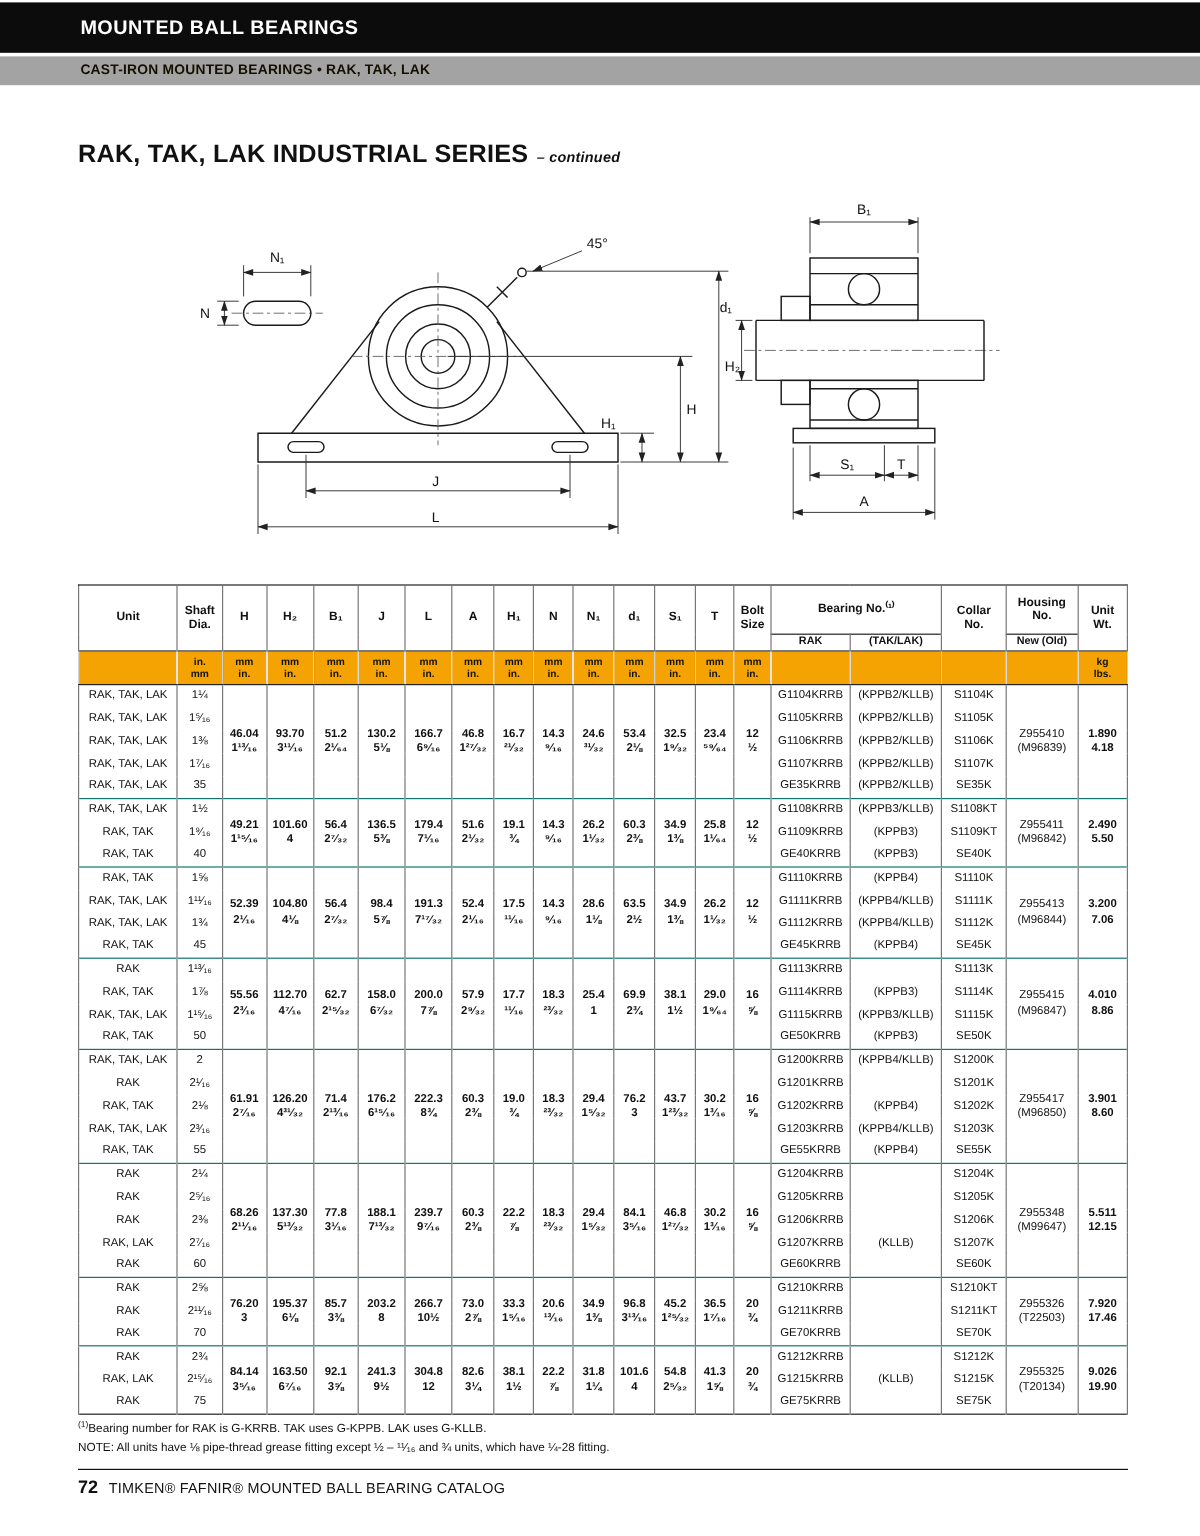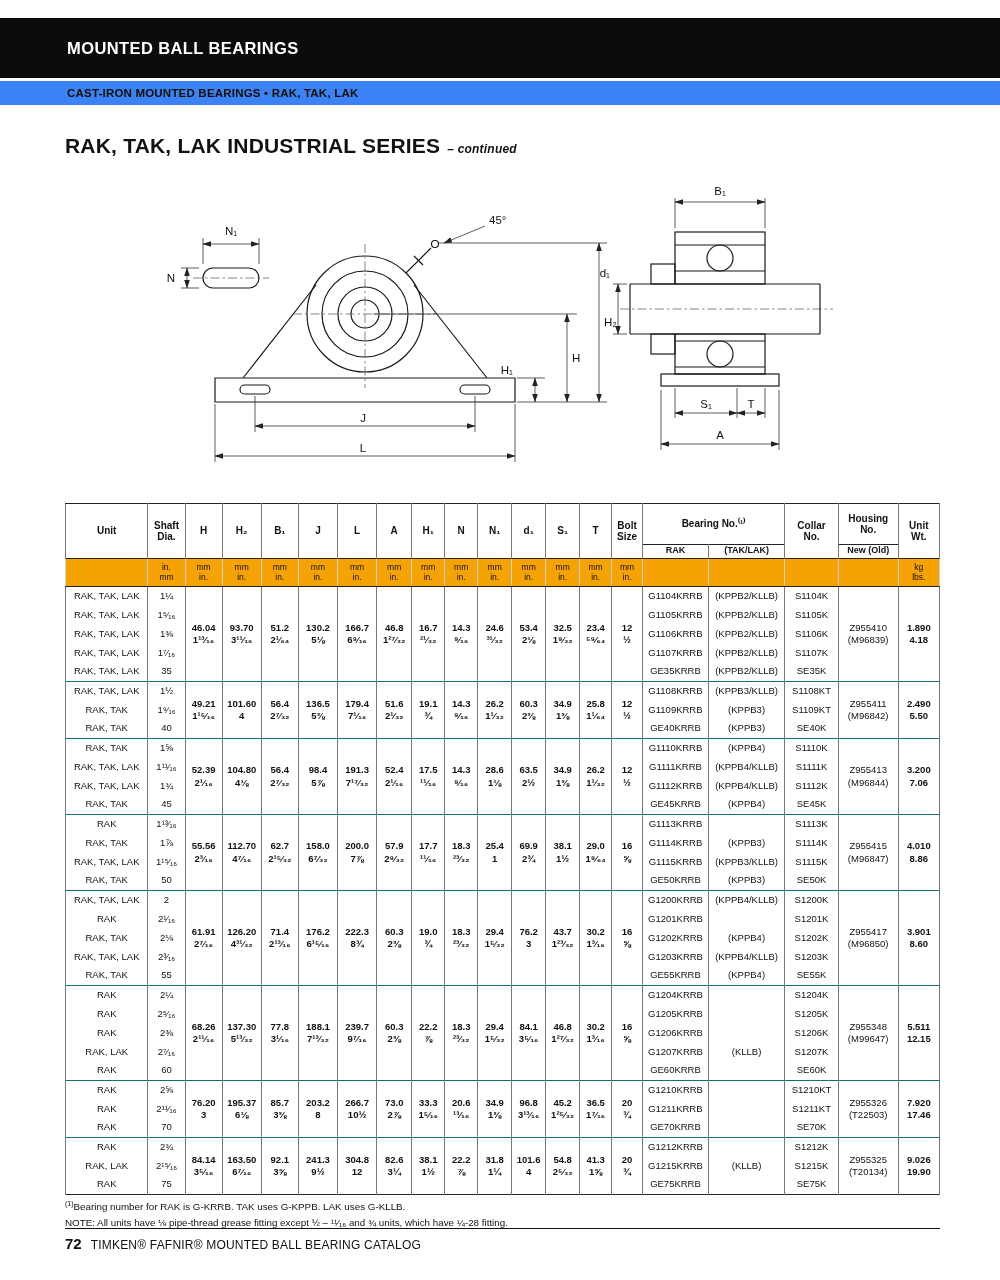--- a/index.html
+++ b/index.html
@@ -1,45 +1,45 @@
 <!DOCTYPE html>
 <html><head>
 <meta charset="utf-8">
 <style>
   html,body{margin:0;padding:0}
   body{width:1000px;height:1280px;background:#ffffff;font-family:"Liberation Sans",sans-serif;color:#111;overflow:hidden}
-  .topbar{height:60px;background:#0c0c0c;display:flex;align-items:center;margin-top:18px}
+  .topbar{height:42px;background:#0c0c0c;display:flex;align-items:center;margin-top:2px}
   .topbar-text{color:#fff;font-size:16.5px;font-weight:bold;letter-spacing:.4px;padding-left:67px}
-  .subbar{height:24px;background:#3b82f6;display:flex;align-items:center;margin-top:3px}
+  .subbar{height:24px;background:#a3a3a3;display:flex;align-items:center;margin-top:3px}
   .subbar-text{font-size:11.5px;font-weight:bold;letter-spacing:.2px;padding-left:67px;color:#140f00}
   .content{padding-left:65px;padding-right:60px}
-  .title{margin:29px 0 0 0;font-size:21px;letter-spacing:.2px;font-weight:bold}
+  .title{margin:46px 0 0 0;font-size:21px;letter-spacing:.2px;font-weight:bold}
   .title .suffix{font-size:12px;font-style:italic;font-weight:bold;margin-left:7px}
   .diagram-wrap{margin-top:6px}
   .continued{font-style:italic;font-size:10.5px;margin:2px 0 5px 0}
   table.spec{border-collapse:collapse;table-layout:fixed;width:875px}
   .spec th,.spec td{font-size:9.5px;line-height:1.15;padding:0 1px;text-align:center;vertical-align:middle;border-left:1px solid #777;border-right:1px solid #777;overflow:hidden;white-space:nowrap}
   .spec thead th{border-top:1.4px solid #222;font-weight:bold}
   .spec .hdr-top th{height:40px;font-size:10px}
   .spec .hdr-sub th{height:13px;font-size:9px;vertical-align:top}
-  .spec .units-row td{background:#f5a302;height:27px;font-weight:normal;font-size:8.5px;border-top:1px solid #222;border-bottom:1px solid #222;border-left:1px solid rgba(0,0,0,.18);border-right:1px solid rgba(0,0,0,.18)}
+  .spec .units-row td{background:#f5a302;height:27px;font-weight:bold;font-size:8.5px;border-top:1px solid #222;border-bottom:1px solid #222;border-left:1px solid rgba(0,0,0,.18);border-right:1px solid rgba(0,0,0,.18)}
   .spec tbody{border-top:1px solid #0f766e}
   .spec tbody tr{height:19px}
   .spec tbody:last-of-type{border-bottom:1.5px solid #222}
   .dim-cell{font-weight:bold;font-size:9px}
   .double div{line-height:1.3}
   .unit-cell,.shaft-cell{font-size:9.3px}
   .rak-cell{text-align:left;padding-left:3px;border-right:none}
   .taklak-cell{text-align:left;padding-left:4px;border-left:none}
   .collar-cell{text-align:left;padding-left:4px}
   .h-rak,.h-taklak{border-left:none;border-right:none}
   .wt-cell{font-weight:bold}
   .footnote{font-size:9.8px;margin:5px 0 0 0}
   .footnote sup{font-size:7px}
-  .footer{border-top:1.4px solid #111;padding-top:6px;display:flex;align-items:baseline;gap:9px}
+  .footer{margin-top:12px;border-top:1.4px solid #111;padding-top:6px;display:flex;align-items:baseline;gap:9px}
   .page-num{font-size:15px;font-weight:bold}
   .footer-text{font-size:12px;font-weight:normal;letter-spacing:.2px}
   svg text{font-family:"Liberation Sans",sans-serif}
 </style>
 </head>
 <body>
 
 <header class="topbar">
   <div class="topbar-text">MOUNTED BALL BEARINGS</div>
 </header>

